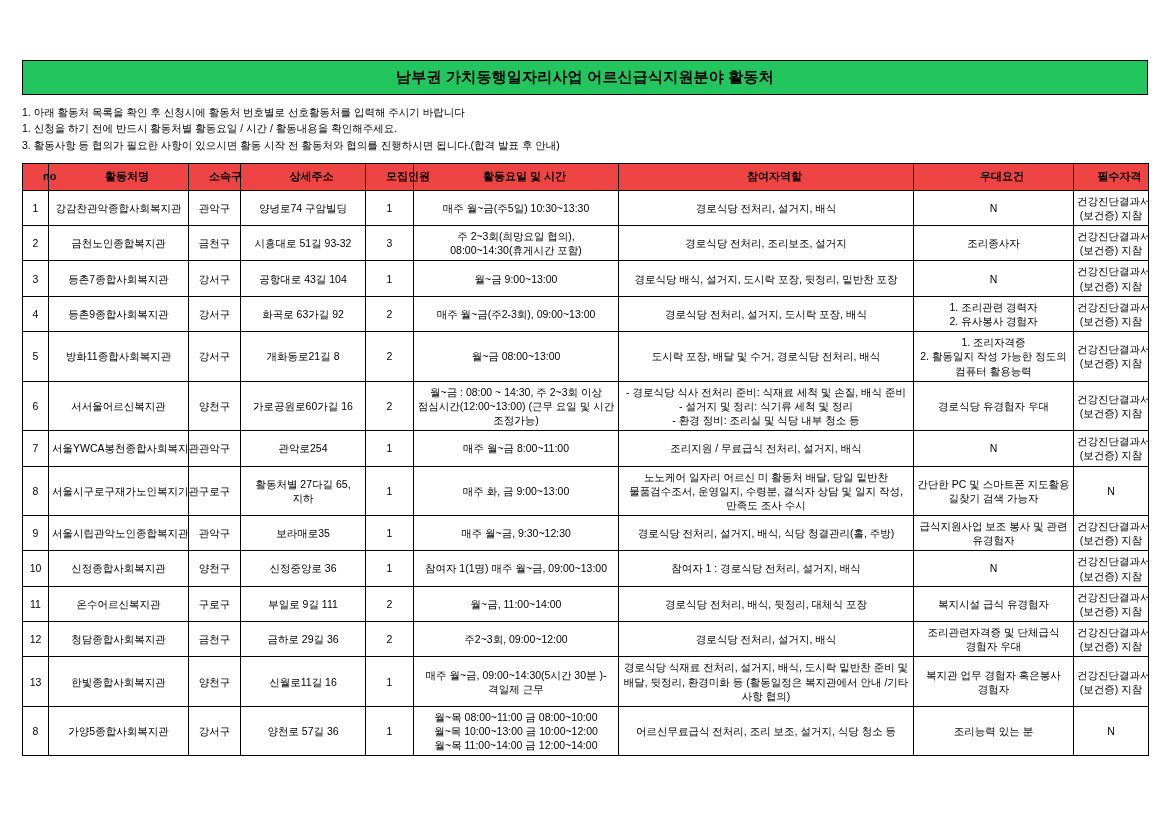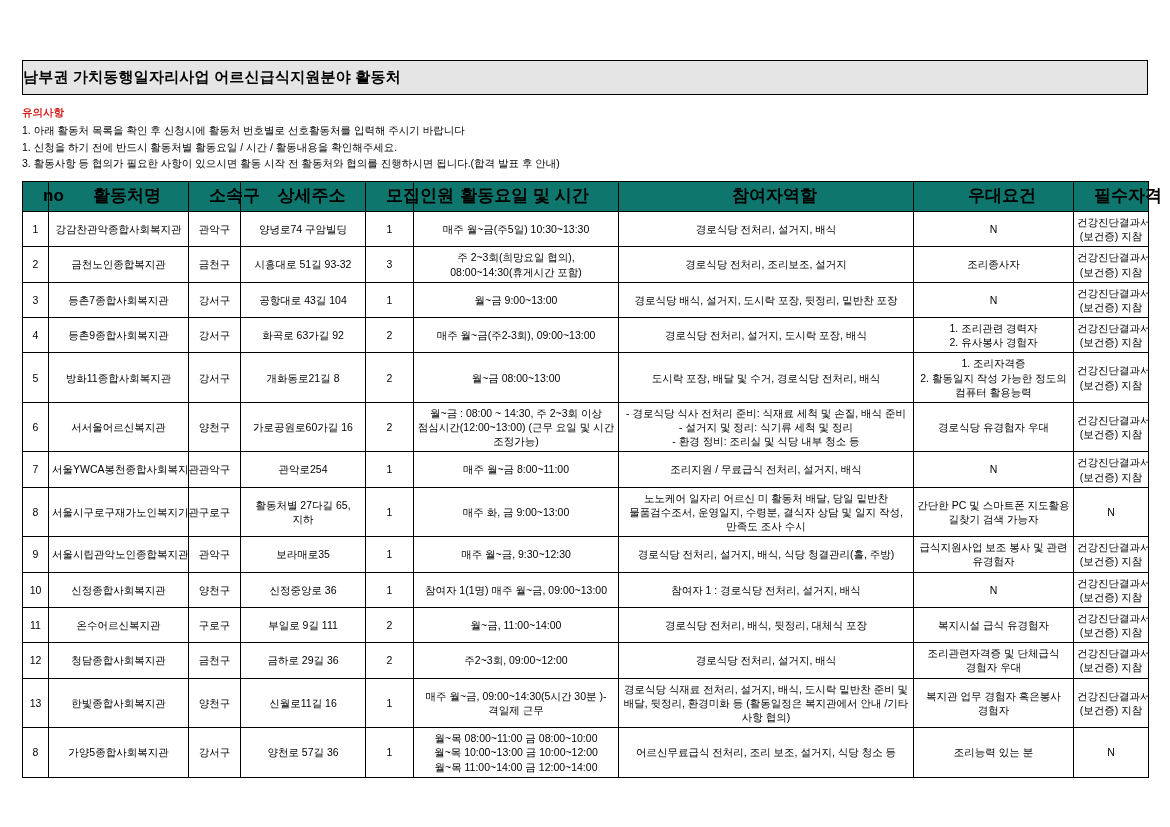--- a/index.html
+++ b/index.html
@@ -15,22 +15,22 @@
   }
   .page {
     position: relative;
     width: 1170px;
     height: 827px;
     box-sizing: border-box;
     padding: 60px 22px 0 22px;
   }
   .title-bar {
     border: 1px solid #000;
-    background: #e5e5e5;
-    text-align: left;
+    background: #22c55e;
+    text-align: center;
     font-size: 15px;
     font-weight: bold;
     padding: 7px 0 7px 0;
     letter-spacing: 0.2px;
   }
   .notice {
     margin-top: 9px;
     font-size: 10.5px;
     line-height: 1.55;
   }
@@ -49,23 +49,23 @@
   table.main th, table.main td {
     border: 1px solid #000;
     font-size: 10.5px;
     padding: 3px 3px;
     vertical-align: middle;
     text-align: center;
     line-height: 1.35;
     word-break: keep-all;
   }
   table.main thead th {
-    background: #0f766e;
+    background: #ef4444;
     font-weight: bold;
-    font-size: 17px;
+    font-size: 11px;
     height: 20px;
     padding-left: 20px;
   }
   .c-no      { width: 26px; }
   .c-name    { width: 140px; }
   .c-dept    { width: 52px; }
   .c-addr    { width: 125px; }
   .c-cnt     { width: 48px; }
   .c-time    { width: 205px; }
   .c-role    { width: 295px; }
@@ -76,21 +76,20 @@
   .tiny { font-size: 9.2px; }
 </style>
 </head>
 <body>
 
 <div class="page">
 
   <div class="title-bar">남부권 가치동행일자리사업 어르신급식지원분야 활동처</div>
 
   <div class="notice">
-    <div class="notice-head">유의사항</div>
     <div>1. 아래 활동처 목록을 확인 후 신청시에 활동처 번호별로 선호활동처를 입력해 주시기 바랍니다</div>
     <div>1. 신청을 하기 전에 반드시 활동처별 활동요일 / 시간 / 활동내용을 확인해주세요.</div>
     <div>3. 활동사항 등 협의가 필요한 사항이 있으시면 활동 시작 전 활동처와 협의를 진행하시면 됩니다.(합격 발표 후 안내)</div>
   </div>
 
   <table class="main">
     <colgroup>
       <col class="c-no">
         <col class="c-name">
         <col class="c-dept">

